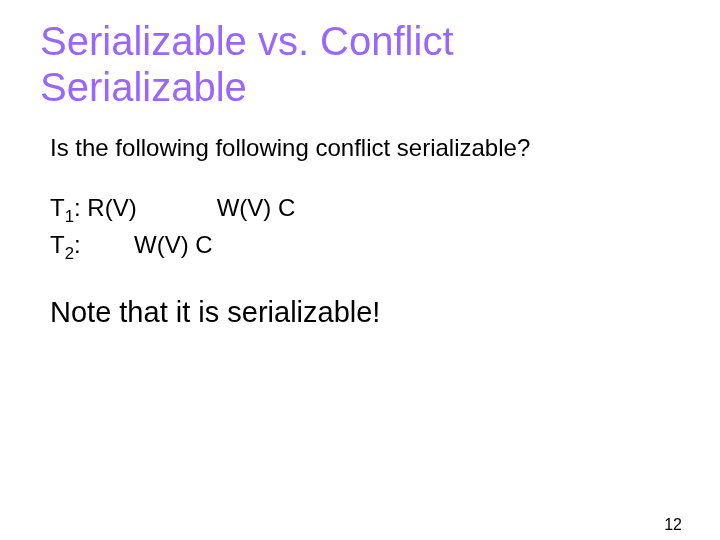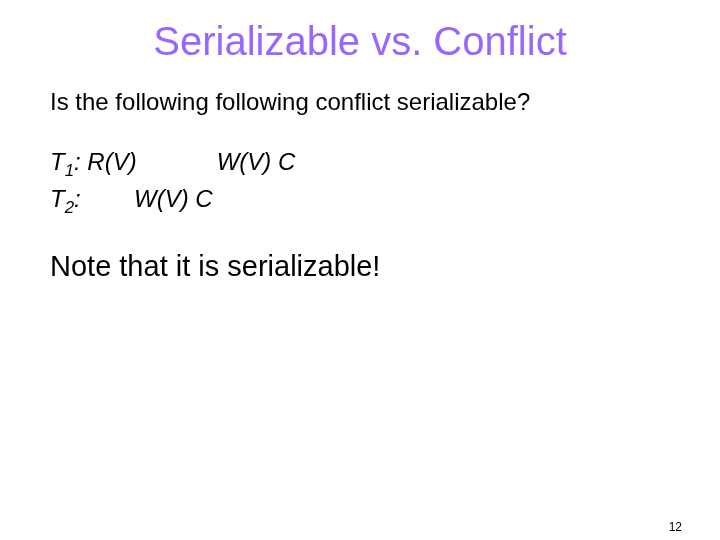--- a/index.html
+++ b/index.html
@@ -14,67 +14,66 @@
   }
   .slide {
     width: 720px;
     height: 540px;
     position: relative;
     box-sizing: border-box;
   }
   .title {
     color: #9966ff;
     font-size: 40px;
-    text-align: center;
     margin: 18px 40px 22px 40px;
     line-height: 1.15;
     font-weight: 400;
   }
   .body {
     margin: 0 50px;
     font-size: 24px;
     line-height: 1.35;
   }
   .question {
     margin-bottom: 28px;
   }
   .schedule {
     font-size: 24px;
     margin-bottom: 28px;
   }
   .tline {
     white-space: pre;
     font-family: Arial, Helvetica, sans-serif;
-    font-style: italic;
   }
   .tlabel {
     display: inline;
   }
   .sub {
     vertical-align: sub;
     font-size: 0.7em;
   }
   .note {
     font-size: 29px;
   }
   .pagenum {
     position: absolute;
     right: 38px;
     bottom: 24px;
-    font-size: 12px;
+    font-size: 16px;
     color: #000;
   }
 </style>
 </head>
 <body>
 
 <div class="slide">
 
   <div class="title">
     <span>Serializable vs. Conflict</span><br>
+    <span>Serializable</span>
   </div>
 
   <div class="body">
 
     <div class="question">Is the following following conflict serializable?</div>
 
     <div class="schedule">
       <div class="tline"><span class="tlabel">T</span><span class="sub">1</span><span>: R(V)            W(V) C</span></div>
       <div class="tline"><span class="tlabel">T</span><span class="sub">2</span><span>:        W(V) C</span></div>
     </div>

